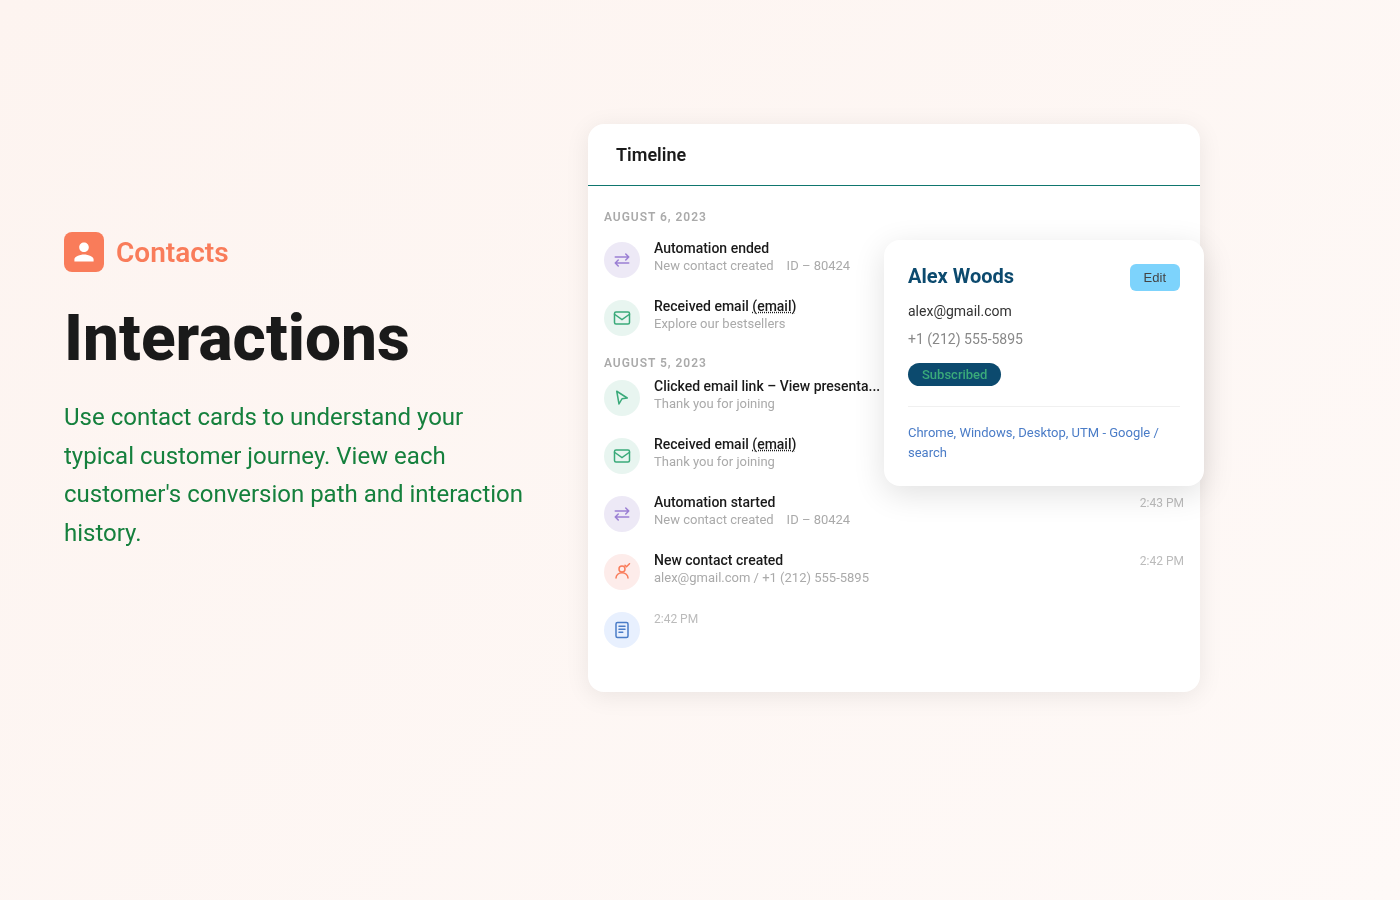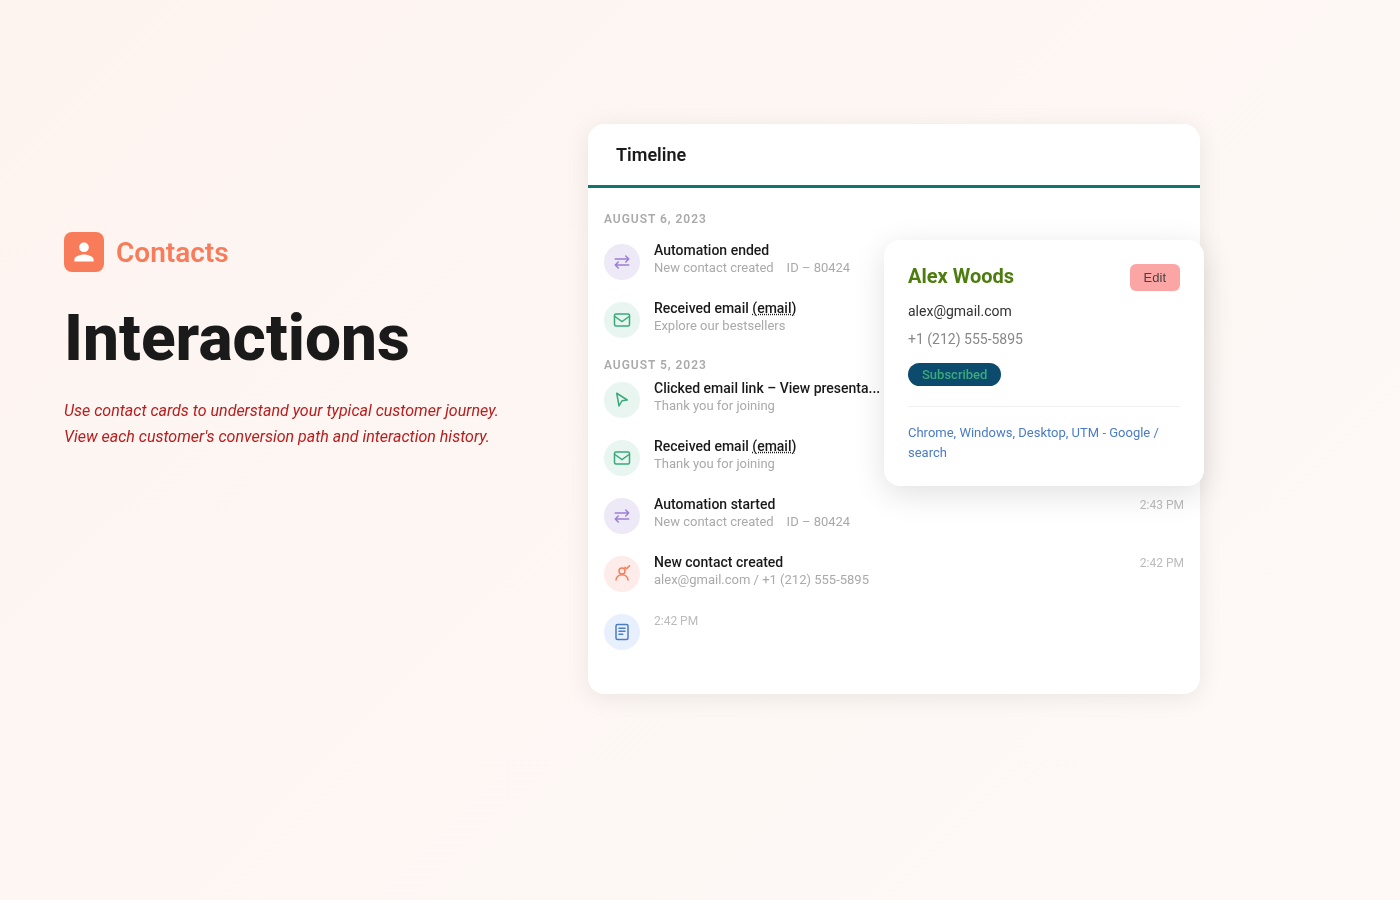--- a/index.html
+++ b/index.html
@@ -50,42 +50,41 @@
 
     .interactions-heading {
       font-size: 64px;
       font-weight: 800;
       color: #1a1a1a;
       line-height: 1.1;
       margin-bottom: 24px;
     }
 
     .interactions-desc {
-      font-size: 16px;
-      color: #b91c1c;
+      font-size: 24px;
+      color: #15803d;
       line-height: 1.6;
       max-width: 460px;
-      font-style: italic;
     }
 
     
     .timeline-card {
       position: absolute;
       left: 588px;
       top: 124px;
       width: 612px;
       background: white;
       border-radius: 16px;
       box-shadow: 0 4px 24px rgba(0,0,0,0.08);
       overflow: hidden;
     }
 
     .timeline-header {
       padding: 20px 28px;
-      border-bottom: 3px solid #0f766e;
+      border-bottom: 1px solid #0f766e;
       font-size: 18px;
       font-weight: 600;
       color: #1a1a1a;
     }
 
     .timeline-body {
       padding: 24px 16px;
     }
 
     .date-label {
@@ -169,25 +168,25 @@
     .contact-card-header {
       display: flex;
       justify-content: space-between;
       align-items: flex-start;
       margin-bottom: 12px;
     }
 
     .contact-name {
       font-size: 20px;
       font-weight: 700;
-      color: #4d7c0f;
+      color: #0c4a6e;
     }
 
     .edit-btn {
-      background: #fca5a5;
+      background: #7dd3fc;
       border: none;
       border-radius: 6px;
       padding: 6px 14px;
       font-size: 13px;
       color: #444;
       cursor: pointer;
       font-weight: 500;
     }
 
     .contact-email {

